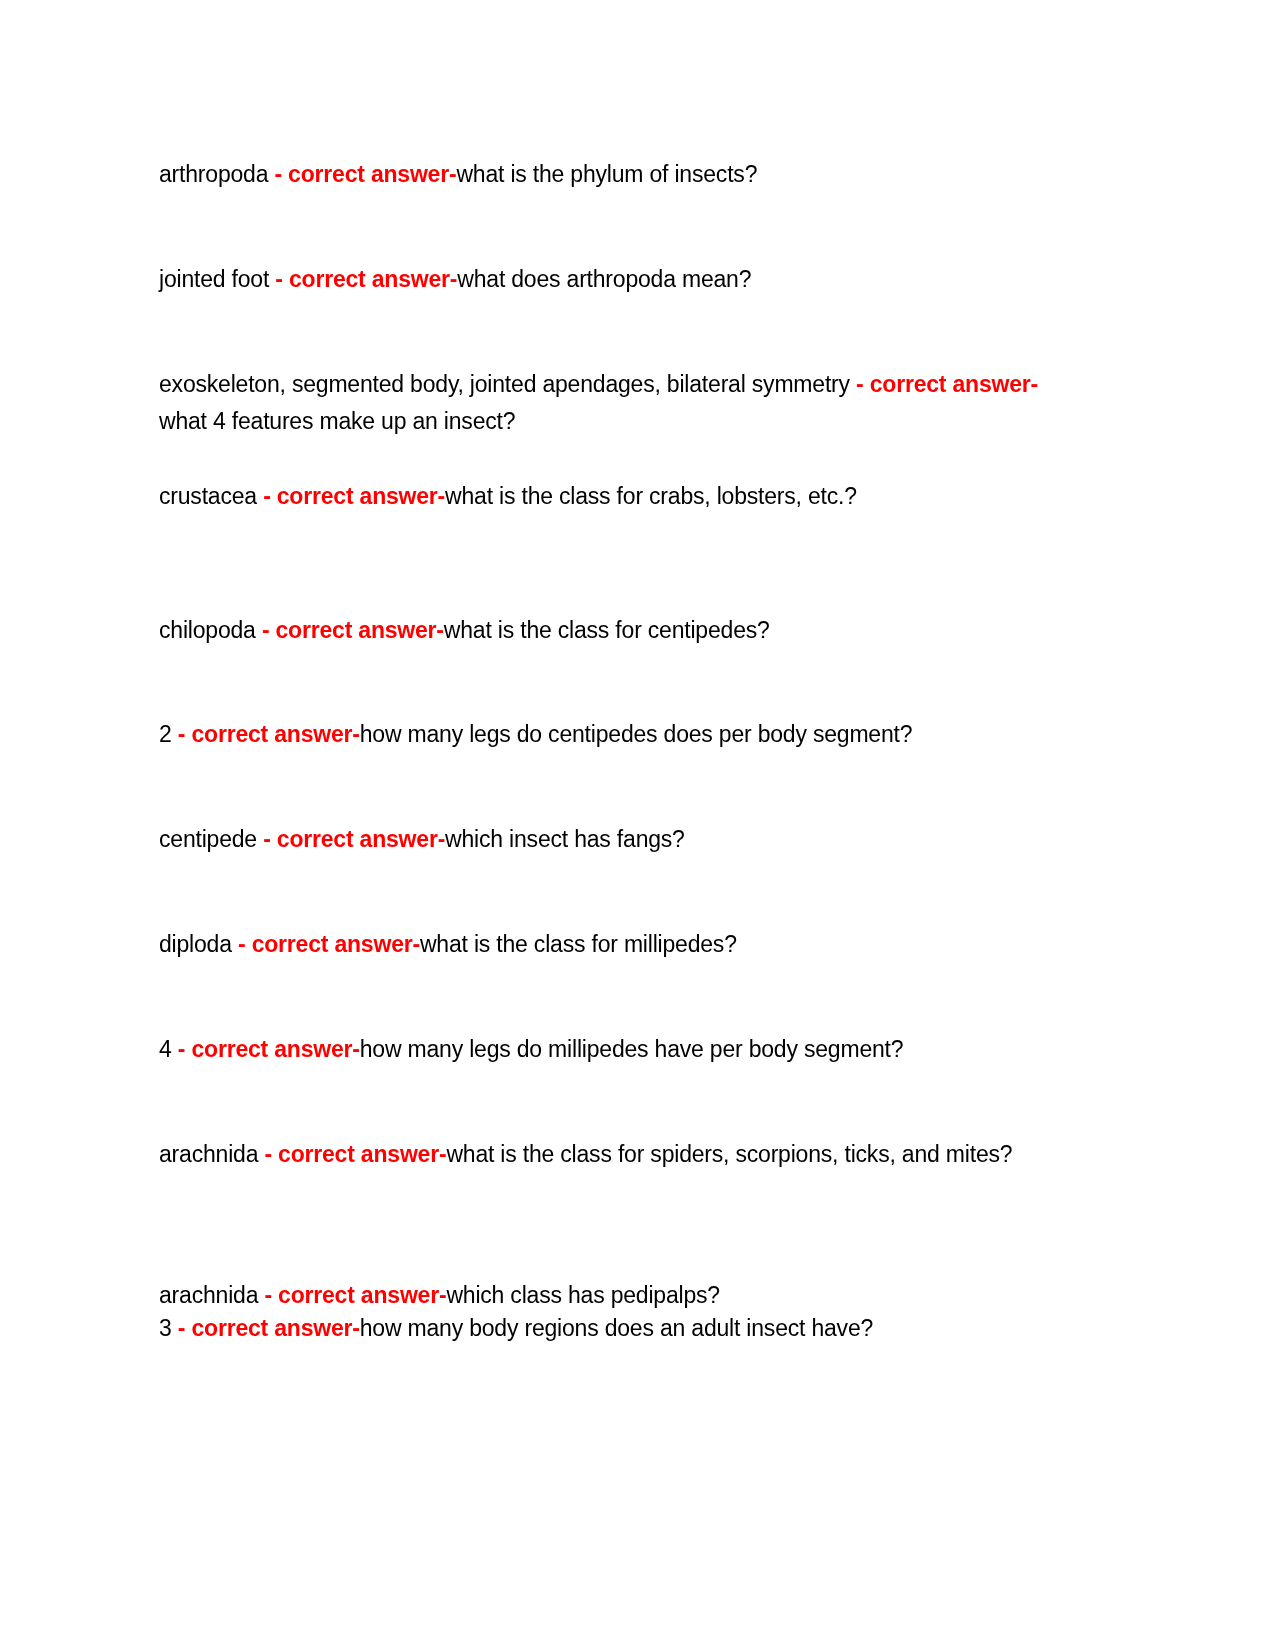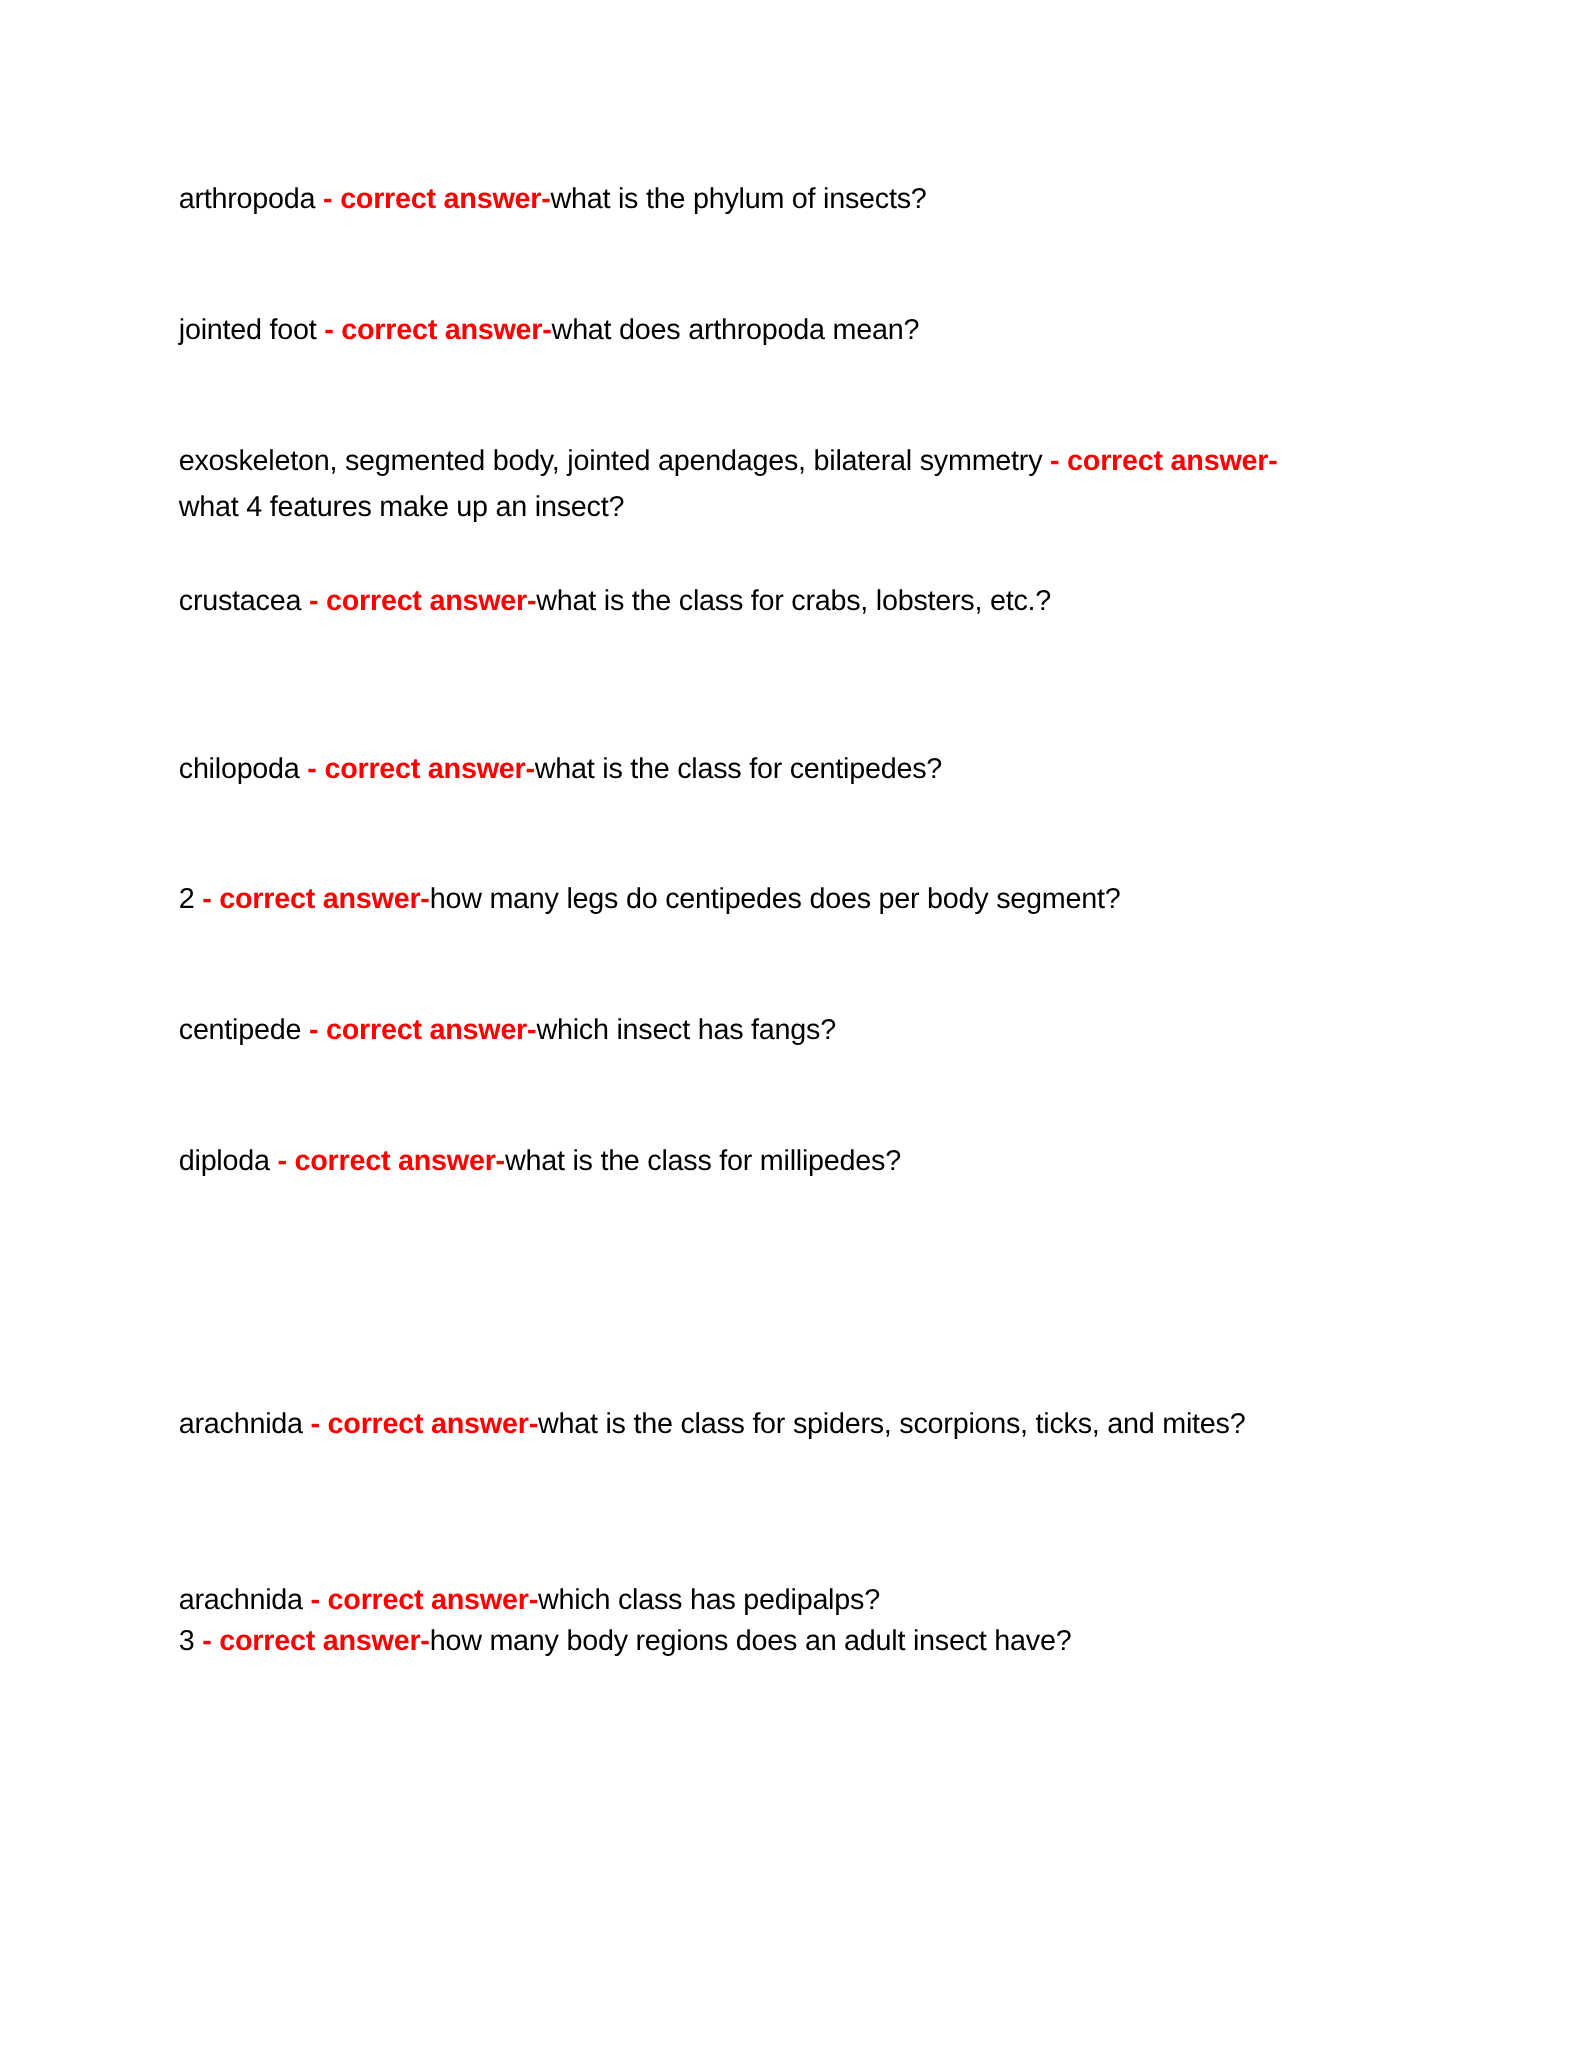--- a/index.html
+++ b/index.html
@@ -1,20 +1,20 @@
 <!DOCTYPE html>
 <html><head>
   <meta charset="utf-8">
   <style>
     html, body { margin: 0; padding: 0; background: #ffffff; }
     body { width: 1275px; height: 1650px; position: relative; overflow: hidden;
            font-family: "Liberation Sans", sans-serif; color: #000000; }
     .page { position: absolute; left: 0; top: 0; width: 1275px; height: 1650px; }
     .qa { position: absolute; left: 143px; width: 900px; font-size: 23px; line-height: 37px;
-          letter-spacing: -0.2px; margin: 0; }
+          letter-spacing: -0.2px; margin: 16px; }
     .sep { color: #ff0000; font-weight: bold; }
   </style>
 </head>
 <body>
 
 <div class="page">
   <p class="qa" style="top:140px"><span>arthropoda</span> <span class="sep">- correct answer-</span><span>what is the phylum of insects?</span></p>
 
   <p class="qa" style="top:245px"><span>jointed foot</span> <span class="sep">- correct answer-</span><span>what does arthropoda mean?</span></p>
 
@@ -23,19 +23,20 @@
   <p class="qa" style="top:462px"><span>crustacea</span> <span class="sep">- correct answer-</span><span>what is the class for crabs, lobsters, etc.?</span></p>
 
   <p class="qa" style="top:596px"><span>chilopoda</span> <span class="sep">- correct answer-</span><span>what is the class for centipedes?</span></p>
 
   <p class="qa" style="top:700px"><span>2</span> <span class="sep">- correct answer-</span><span>how many legs do centipedes does per body segment?</span></p>
 
   <p class="qa" style="top:805px"><span>centipede</span> <span class="sep">- correct answer-</span><span>which insect has fangs?</span></p>
 
   <p class="qa" style="top:910px"><span>diploda</span> <span class="sep">- correct answer-</span><span>what is the class for millipedes?</span></p>
 
+  <p class="qa" style="top:1015px"><span>4</span> <span class="sep">- correct answer-</span><span>how many legs do millipedes have per body segment?</span></p>
 
   <p class="qa" style="top:1120px"><span>arachnida</span> <span class="sep">- correct answer-</span><span>what is the class for spiders, scorpions, ticks, and mites?</span></p>
 
   <p class="qa" style="top:1261px"><span>arachnida</span> <span class="sep">- correct answer-</span><span>which class has pedipalps?</span></p>
 
   <p class="qa" style="top:1294px"><span>3</span> <span class="sep">- correct answer-</span><span>how many body regions does an adult insect have?</span></p>
 </div>
 
 </body></html>

